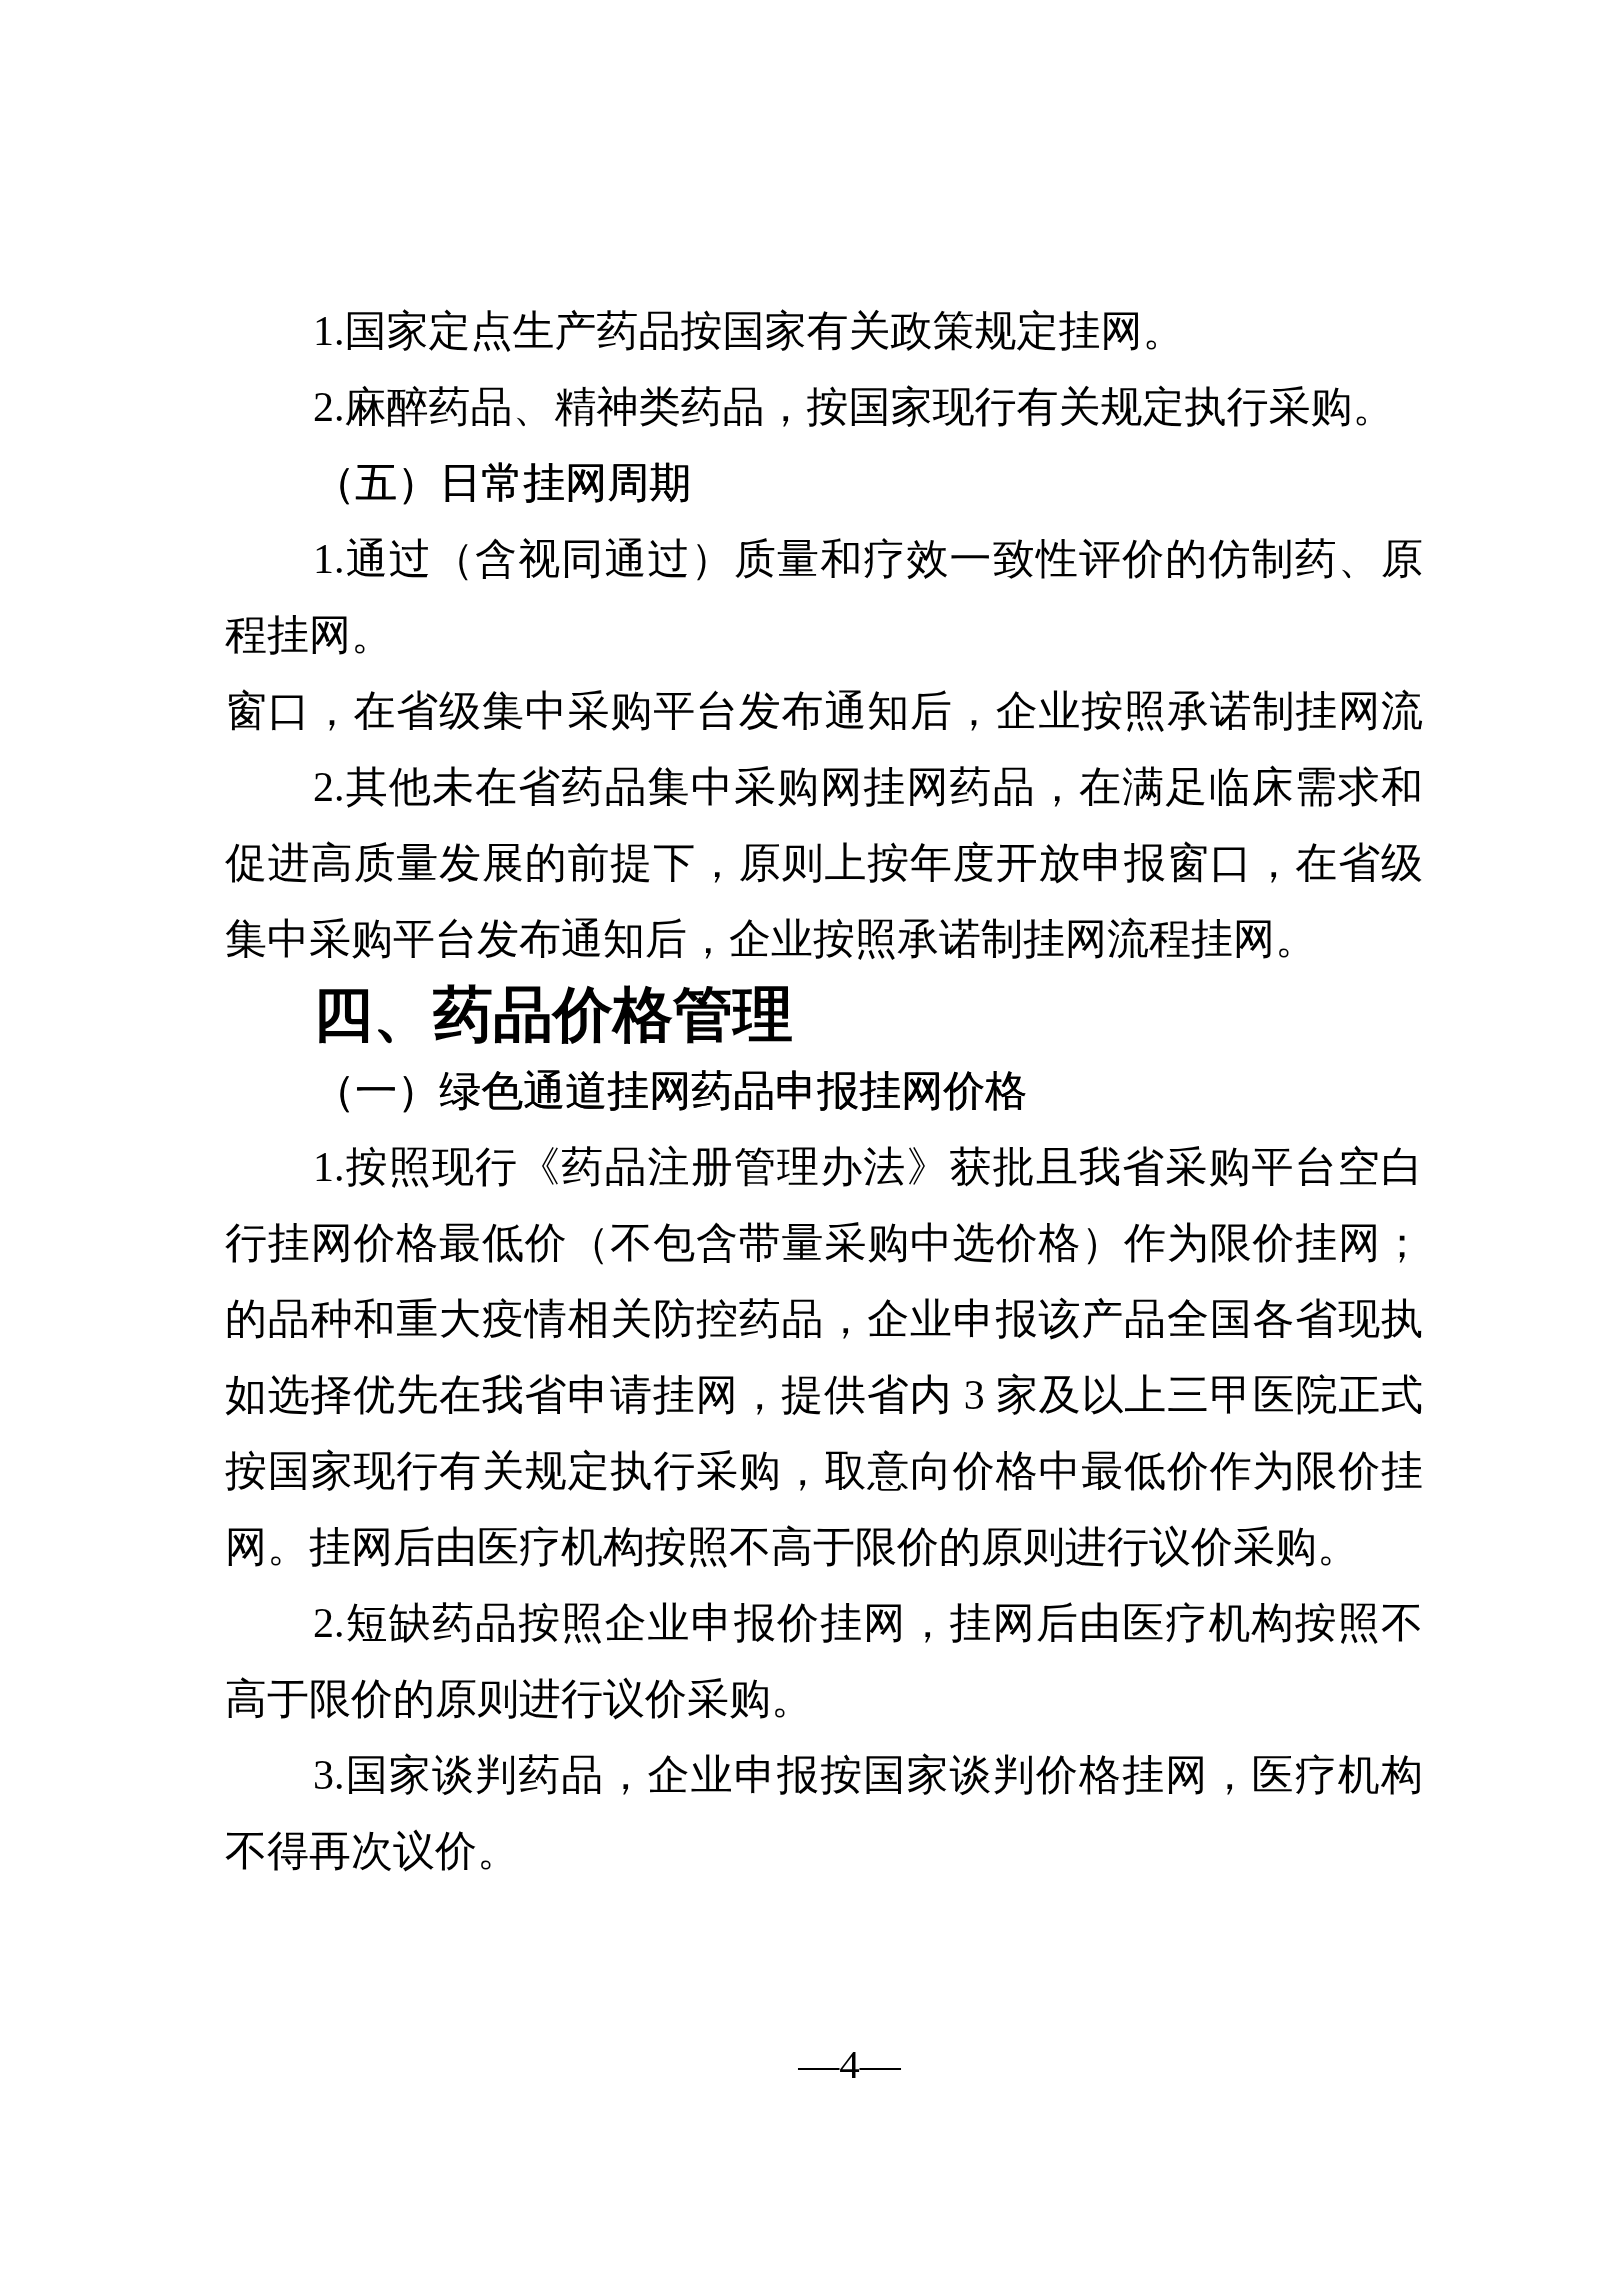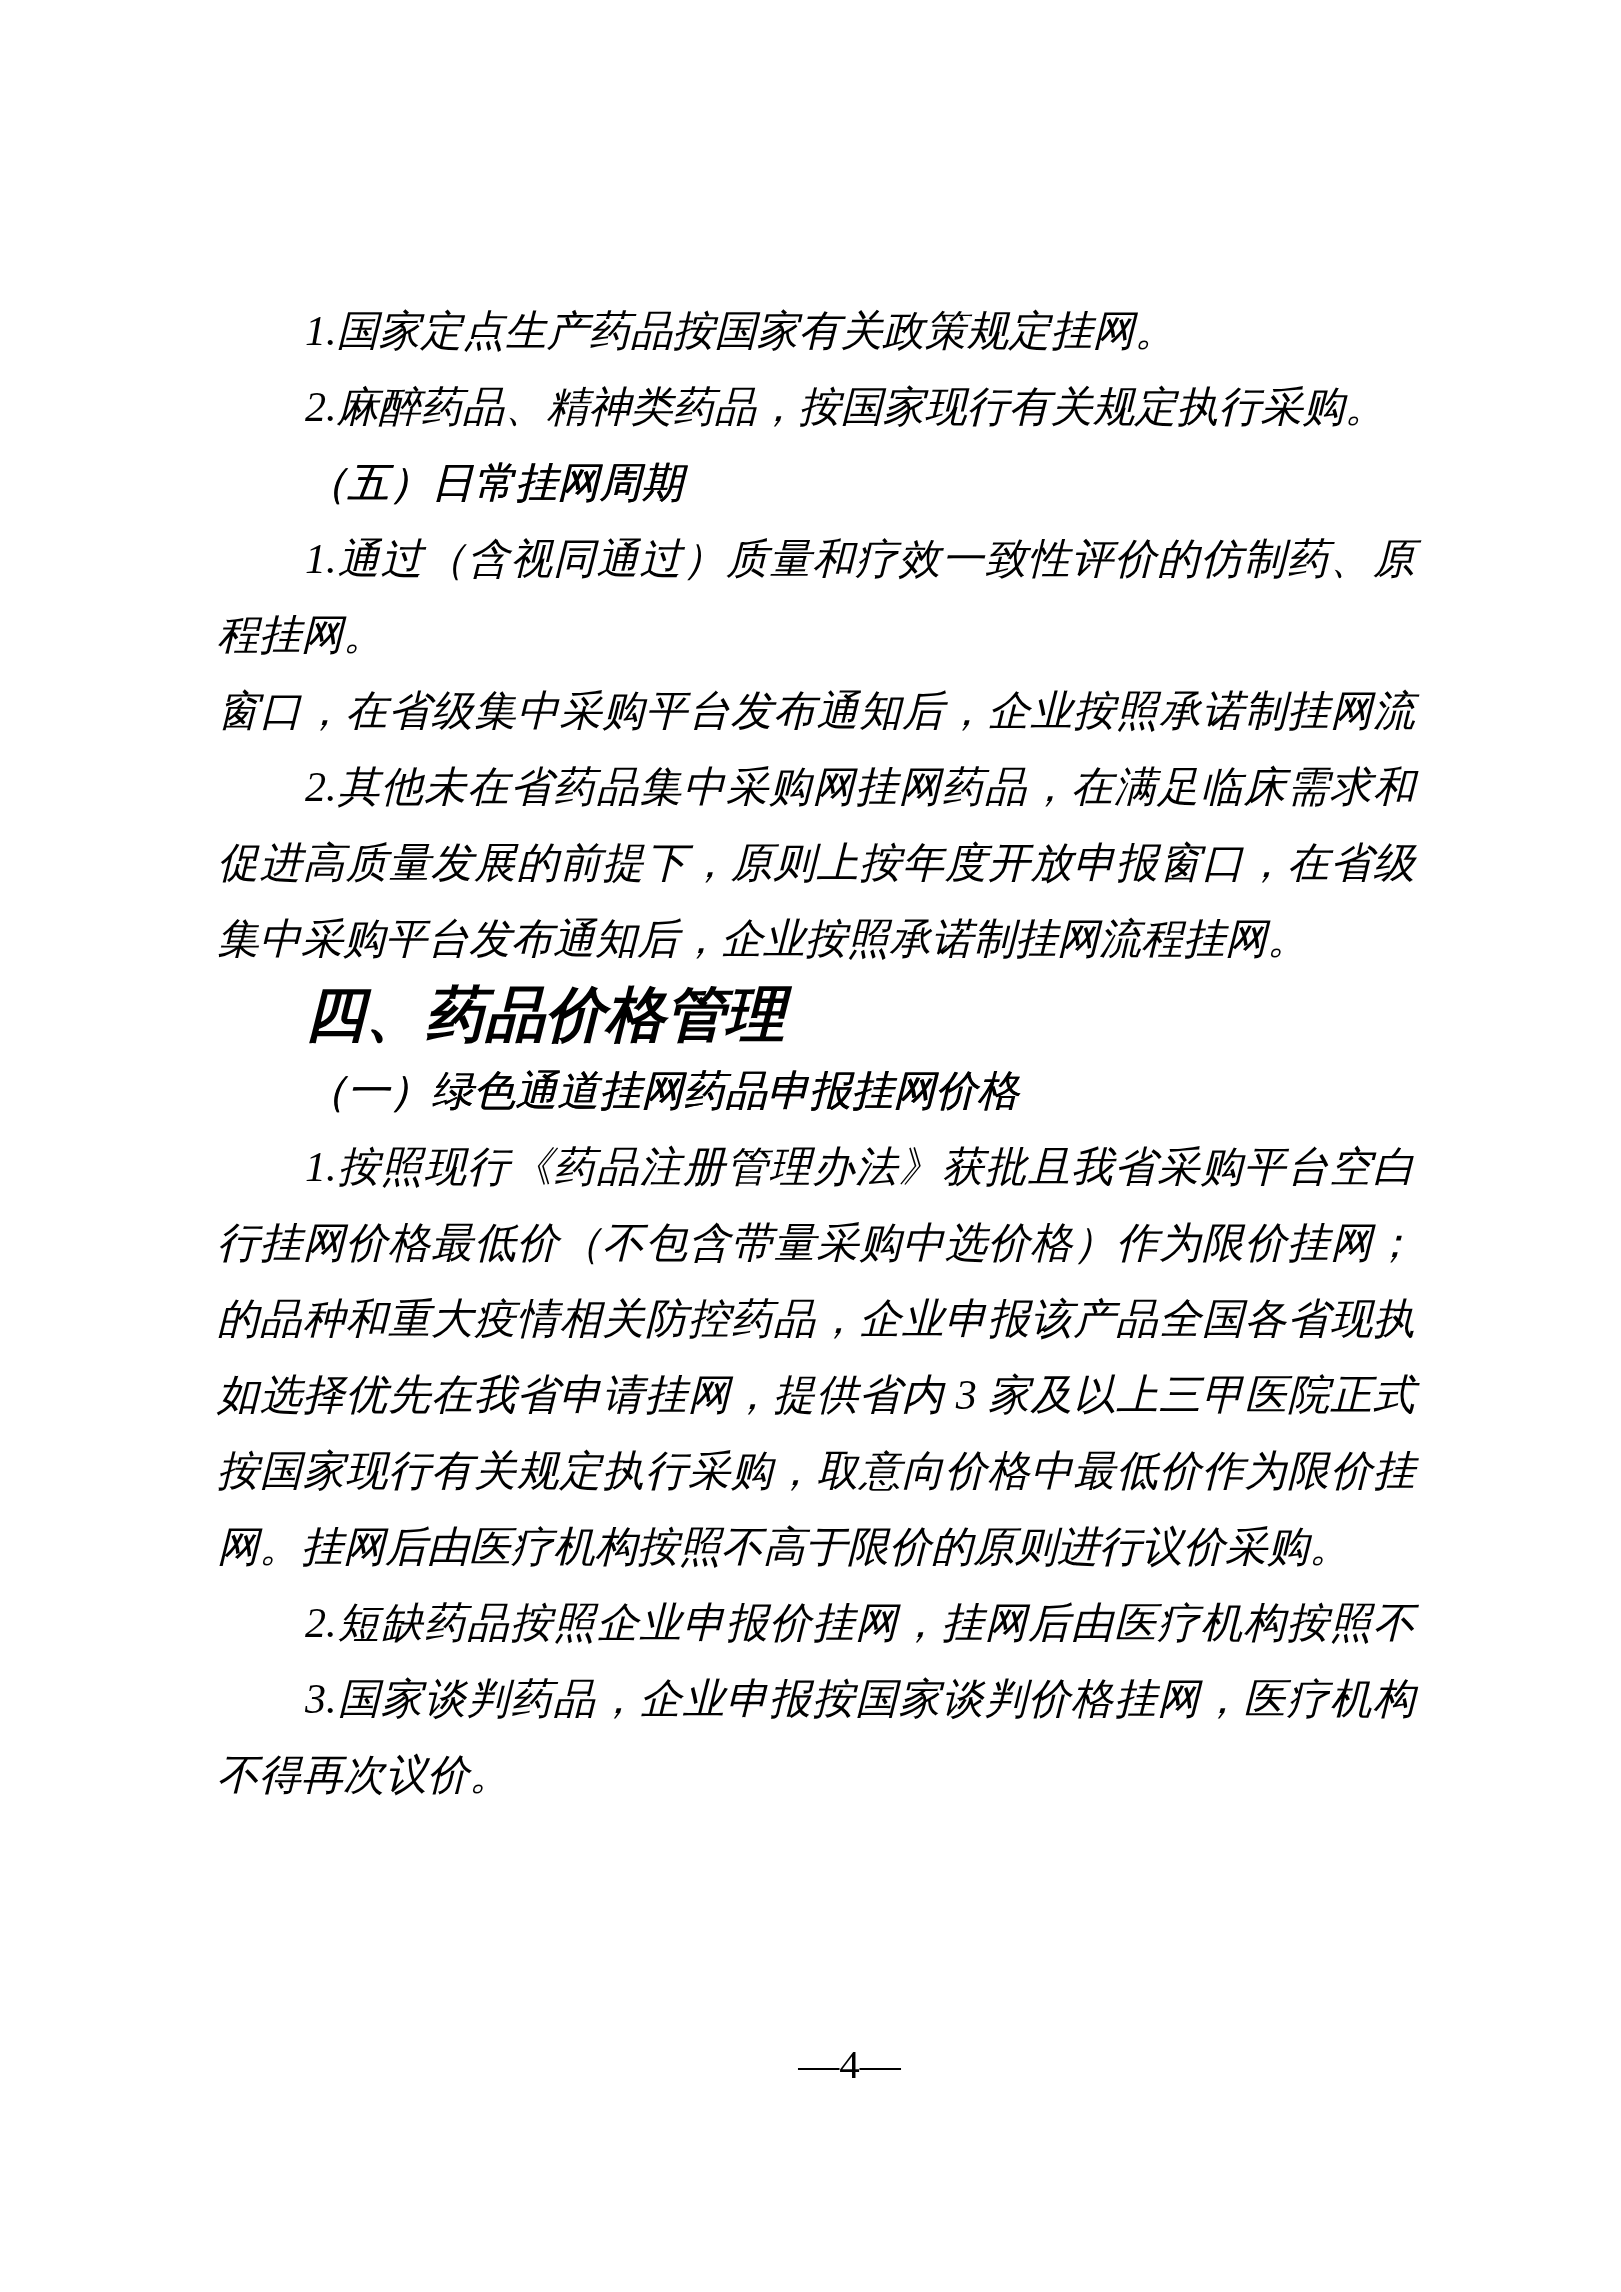--- a/index.html
+++ b/index.html
@@ -10,24 +10,23 @@
     width: 1621px;
     height: 2293px;
     position: relative;
     background: #ffffff;
     color: #000000;
     font-family: "Liberation Serif", serif;
     overflow: hidden;
   }
   .text-block {
     position: absolute;
-    left: 217px;
+    left: 225px;
     top: 293px;
     width: 1198px;
-    font-style: italic;
   }
   .line {
     height: 76px;
     line-height: 76px;
     font-size: 42px;
     letter-spacing: 0px;
     white-space: nowrap;
     overflow: visible;
   }
   
@@ -81,19 +80,20 @@
     <div class="line">集中采购平台发布通知后，企业按照承诺制挂网流程挂网。</div>
     <div class="line indent hei">四、药品价格管理</div>
     <div class="line indent kai">（一）绿色通道挂网药品申报挂网价格</div>
     <div class="line indent stretch">1.按照现行《药品注册管理办法》获批且我省采购平台空白</div>
     <div class="line stretch">行挂网价格最低价（不包含带量采购中选价格）作为限价挂网；</div>
     <div class="line stretch">的品种和重大疫情相关防控药品，企业申报该产品全国各省现执</div>
     <div class="line stretch">如选择优先在我省申请挂网，提供省内 3 家及以上三甲医院正式</div>
     <div class="line stretch">按国家现行有关规定执行采购，取意向价格中最低价作为限价挂</div>
     <div class="line">网。挂网后由医疗机构按照不高于限价的原则进行议价采购。</div>
     <div class="line indent stretch">2.短缺药品按照企业申报价挂网，挂网后由医疗机构按照不</div>
+    <div class="line">高于限价的原则进行议价采购。</div>
     <div class="line indent stretch">3.国家谈判药品，企业申报按国家谈判价格挂网，医疗机构</div>
     <div class="line">不得再次议价。</div>
   </div>
 
   <div class="page-number">—4—</div>
 </div>
 
 
 </body></html>

